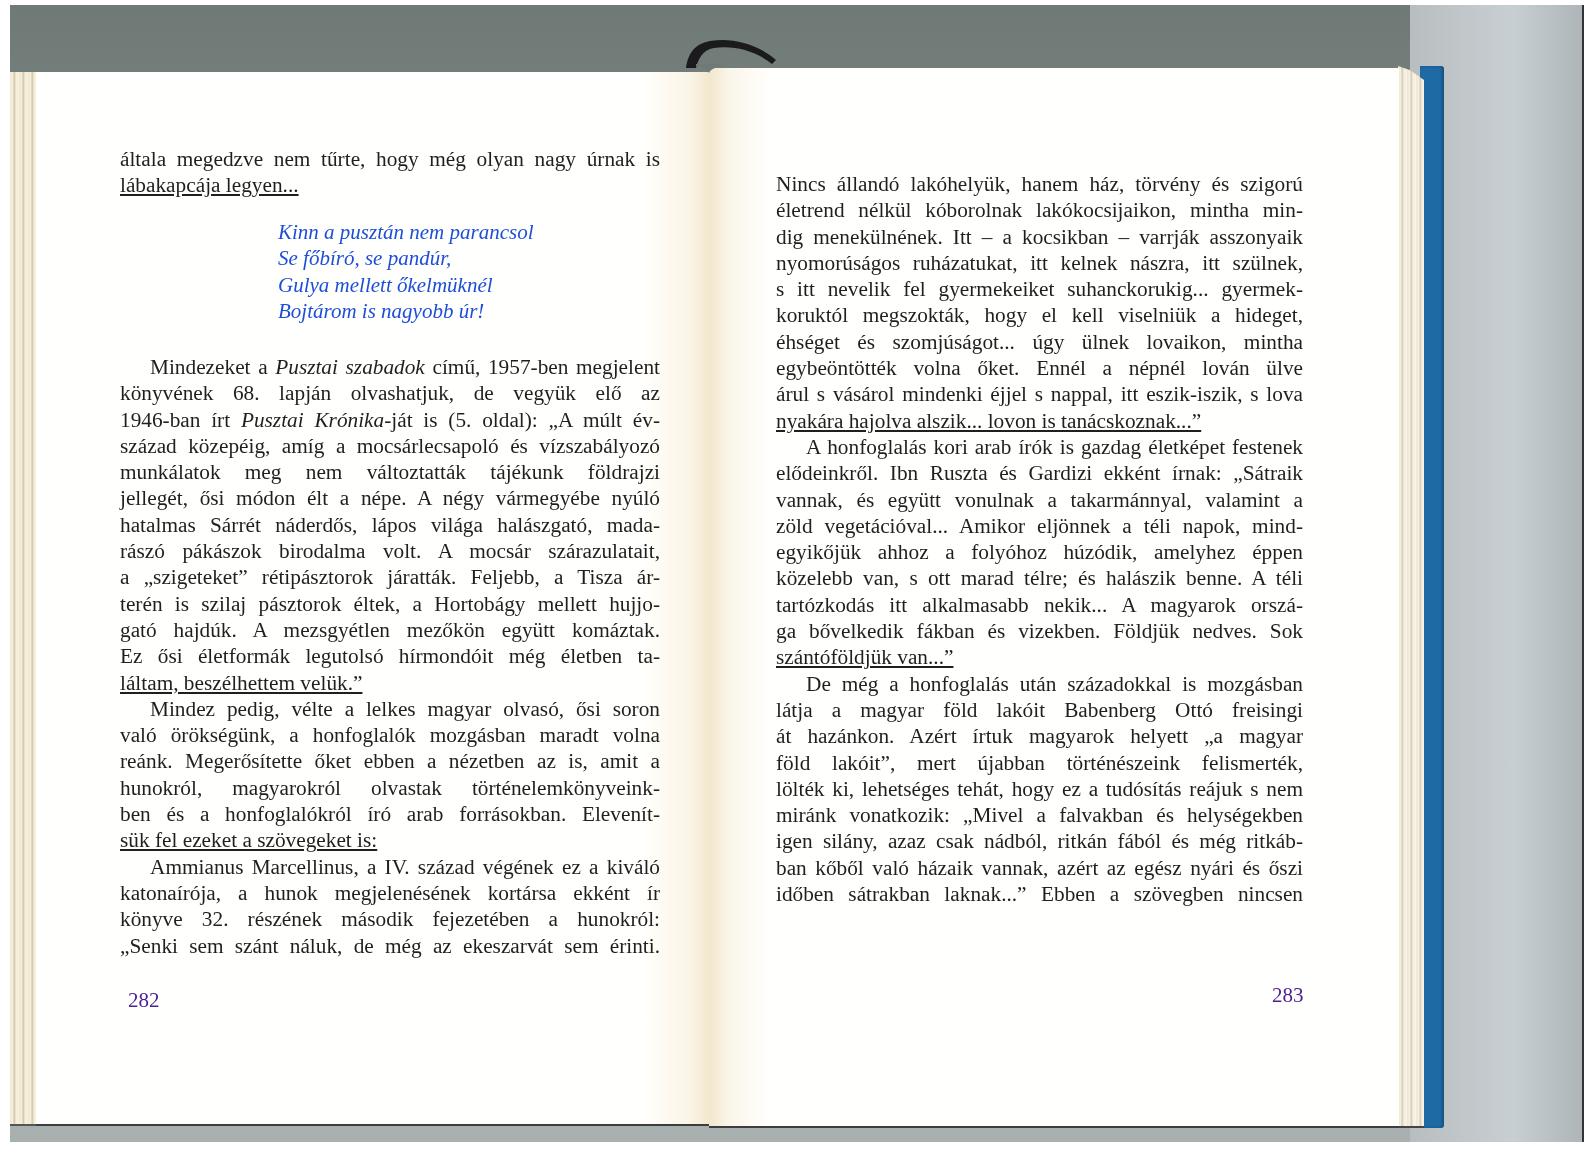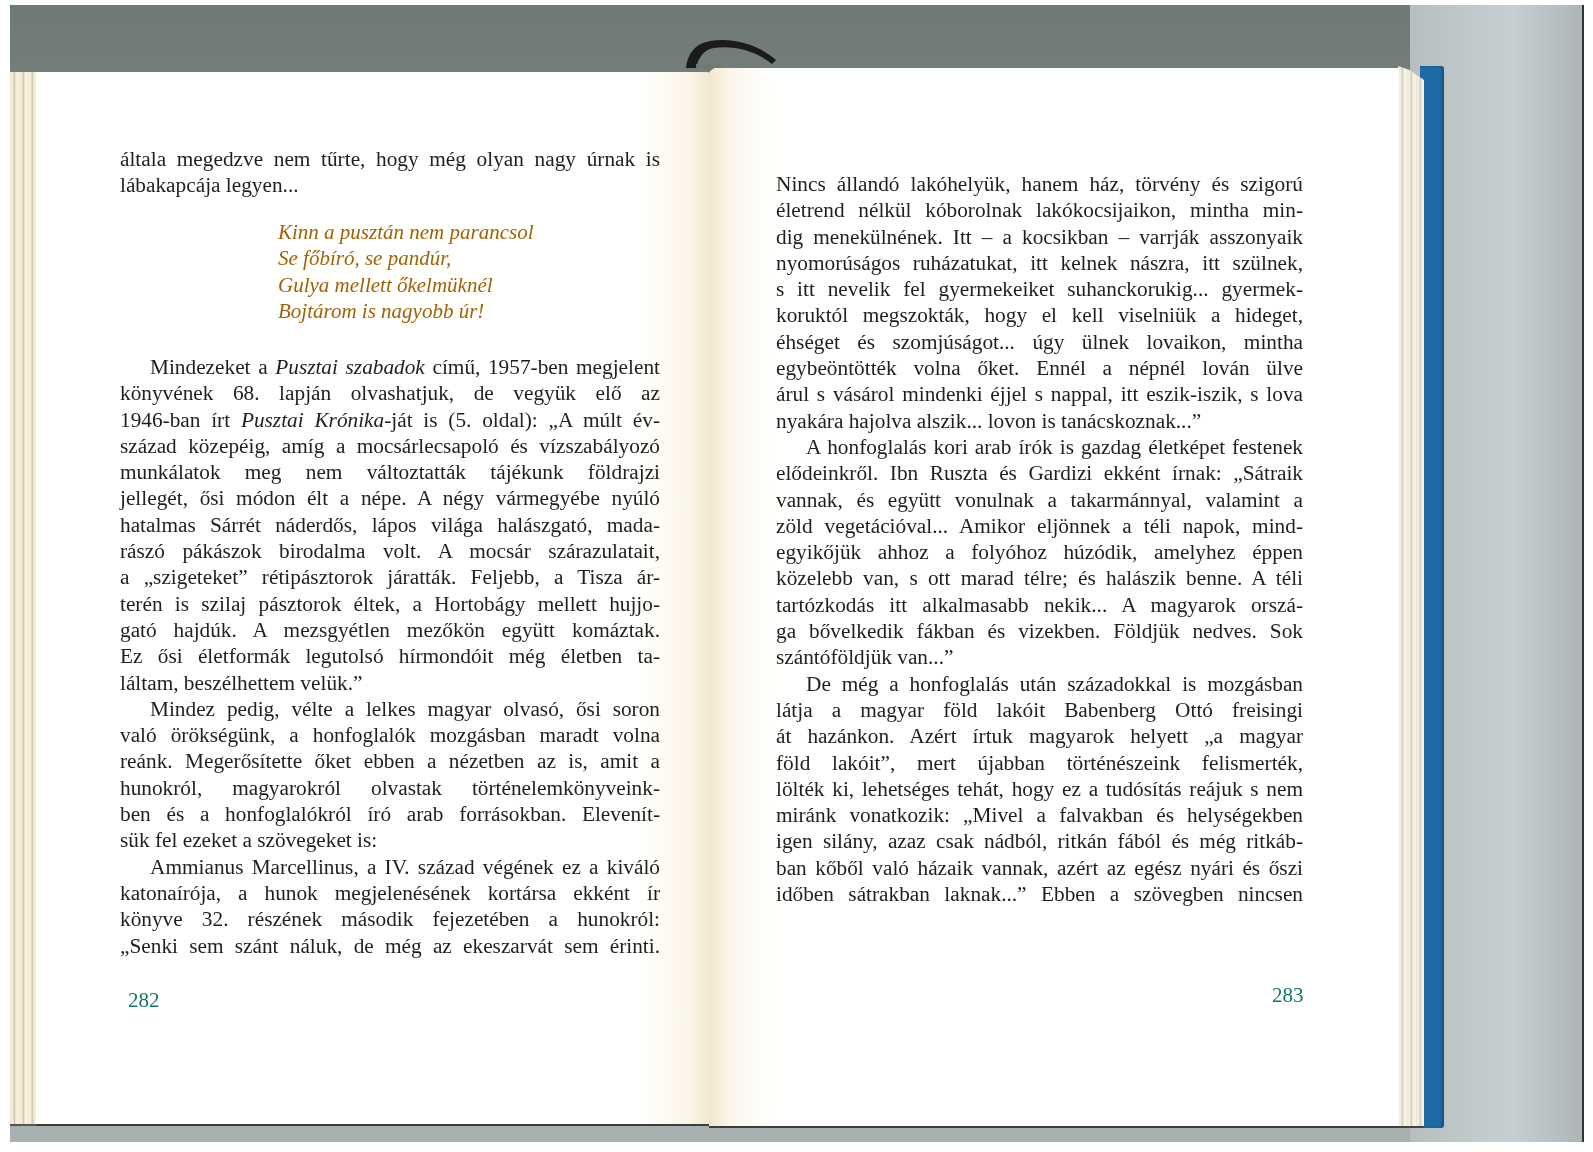--- a/index.html
+++ b/index.html
@@ -46,29 +46,29 @@
   .page-right { left: 709px; width: 690px; top: 68px; height: 1058px;
     background: linear-gradient(90deg, #f2e6cc 0%, #fbf6ea 3%, #fffffd 9%, #fffffd 100%); }
   .gutter-notch {
     position: absolute; left: 696px; top: 64px; width: 26px; height: 10px;
   }
   .text {
     position: absolute; font-size: 21.3px; line-height: 26.3px; color: #1f1f1f;
     text-align: justify;
   }
   .text .ln { display: block; white-space: nowrap; height: 26.3px; text-align-last: justify; }
-  .text .ln.last { text-align-last: left; }
+  .text .ln.last { text-align-last: left; text-decoration: underline; }
   .text .ln.ind { padding-left: 30px; }
   .left-text { left: 120px; top: 146px; width: 540px; }
   .right-text { left: 776px; top: 137px; width: 527px; margin-top: 34px; }
   .poem {
-    position: absolute; left: 278px; top: 219px; font-style: italic; font-size: 21px; line-height: 26.3px; color: #a16207;
+    position: absolute; left: 278px; top: 219px; font-style: italic; font-size: 21px; line-height: 26.3px; color: #1d4ed8;
   }
   .poem .pl { display: block; white-space: nowrap; }
-  .pnum { position: absolute; font-size: 21px; color: #0f766e; }
+  .pnum { position: absolute; font-size: 21px; color: #4c1d95; }
   .pnum-left { left: 128px; top: 988px; }
   .pnum-right { left: 1272px; top: 983px; }
 </style>
 </head>
 <body>
 
 <div class="scan-bg"></div>
 <div class="scan-bg-right"></div>
 <div class="cover-right"></div>
 

